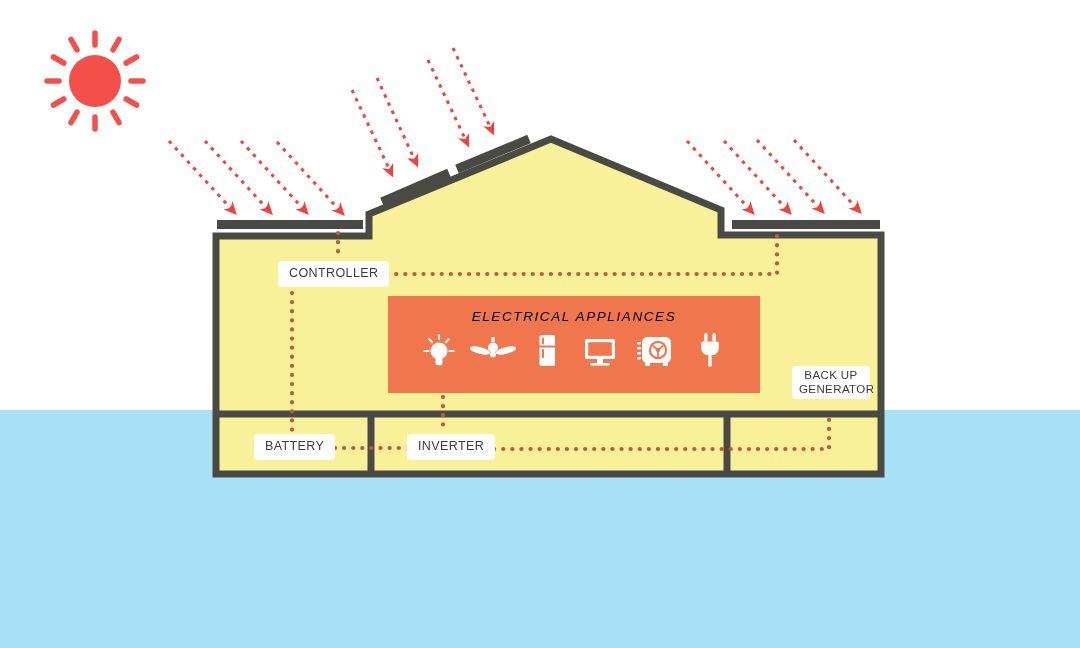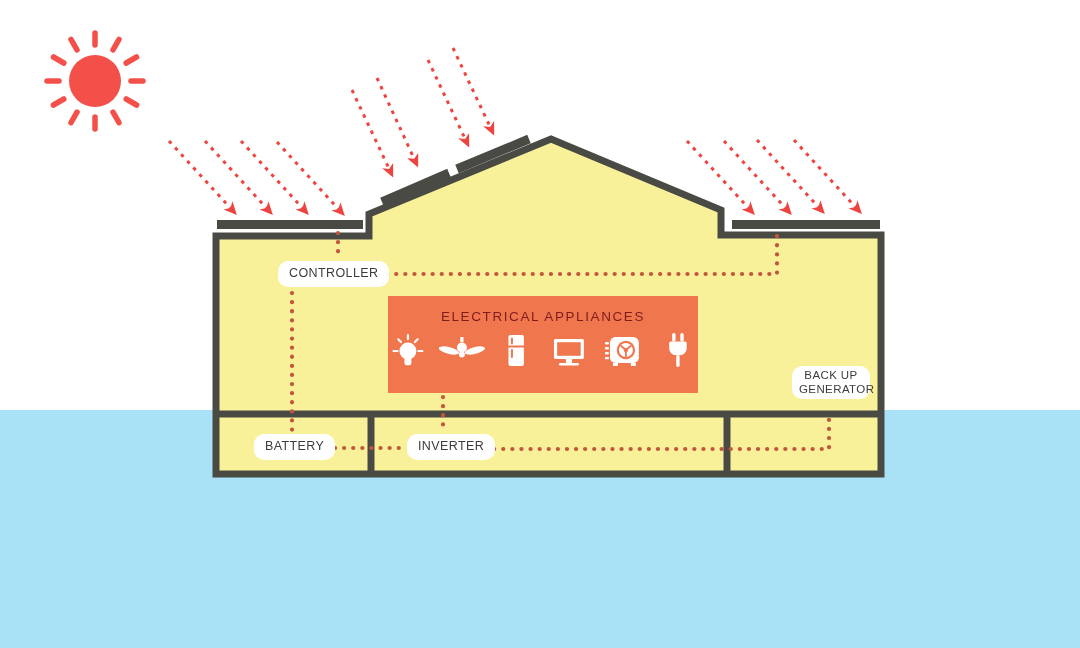--- a/index.html
+++ b/index.html
@@ -22,27 +22,27 @@
   .house-body { fill:var(--house-yellow); stroke:var(--outline-dark); stroke-width:7; stroke-linejoin:miter; }
   .wall       { stroke:var(--outline-dark); stroke-width:7; fill:none; }
   .panel      { fill:var(--outline-dark); }
   .panel-line { stroke:var(--outline-dark); stroke-width:9; stroke-linecap:butt; fill:none; }
   .wire       { stroke:var(--wire-dot); stroke-width:4.2; fill:none; stroke-linecap:round; stroke-dasharray:0.1 9; }
 
   
   .label {
     position:absolute; background:var(--label-bg); color:var(--label-text);
     font-size:12.5px; font-weight:500; letter-spacing:0.4px;
-    padding:5px 11px; border-radius:10px; white-space:nowrap; line-height:1.25;
+    padding:5px 11px; border-radius:4px; white-space:nowrap; line-height:1.25;
   }
   .label.multiline { white-space:normal; text-align:center; padding:2px 7px; font-size:11.5px; }
 
   .appliances {
-    position:absolute; left:388px; top:296px; width:310px; height:97px;
-    background:var(--appliance-orange); color:#7f1d1d;
+    position:absolute; left:388px; top:296px; width:372px; height:97px;
+    background:var(--appliance-orange); color:#000000;font-style:italic;
   }
   .appliances-title {
     text-align:center; font-size:13.5px; letter-spacing:1.6px; font-weight:500;
     padding-top:13px;
   }
   .appliances-icons {
     display:flex; justify-content:center; align-items:center; gap:11px; margin-top:5px;
   }
   .appliances-icons svg { display:block; }
   .wht        { fill:#ffffff; }

